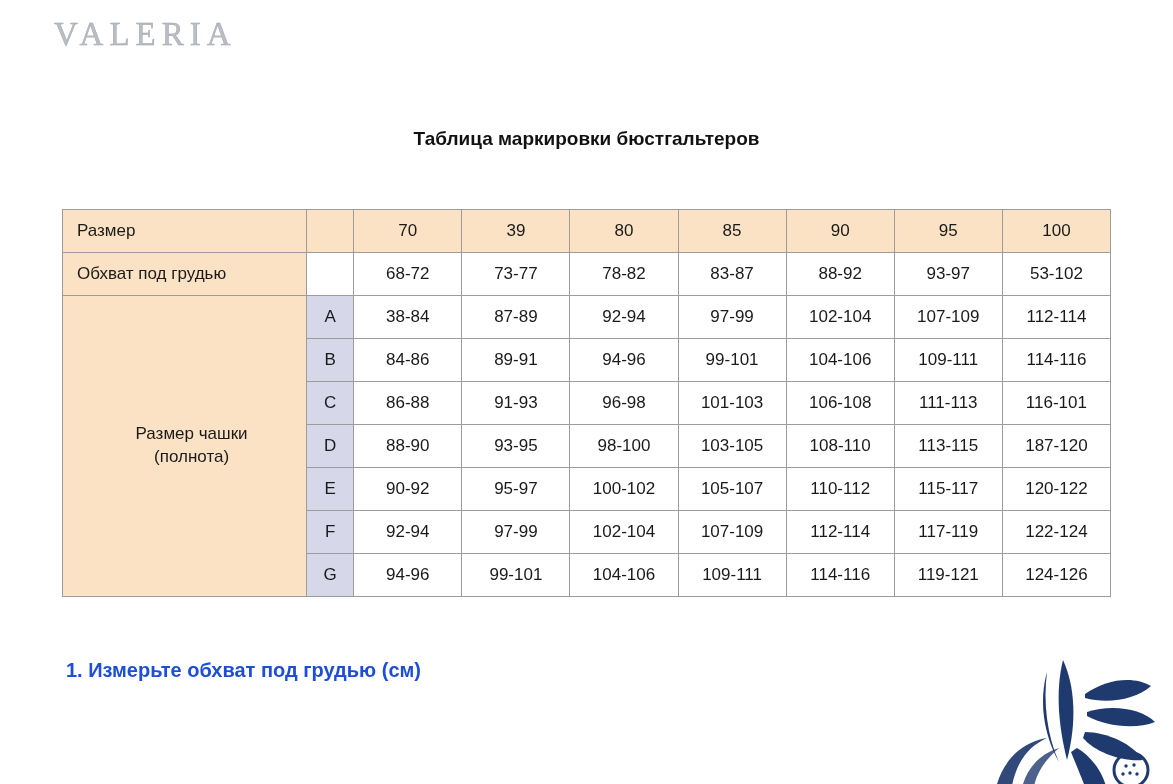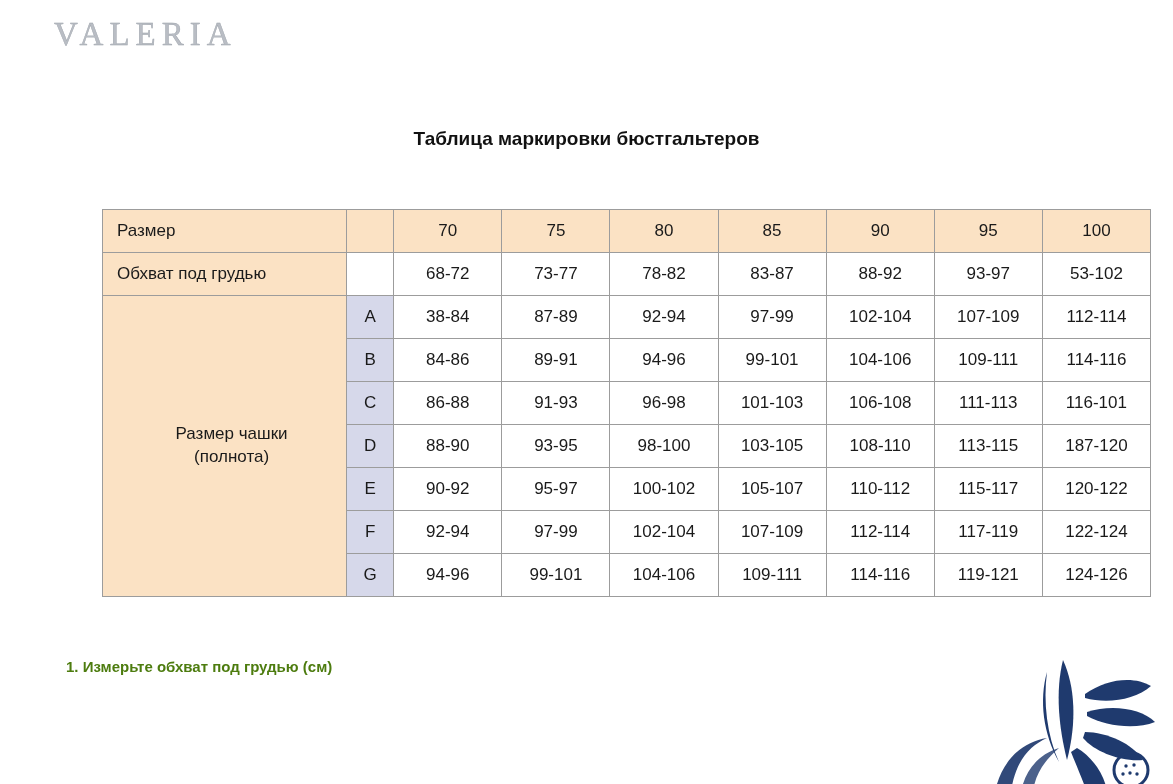--- a/index.html
+++ b/index.html
@@ -47,21 +47,20 @@
   .table-wrap {
     position: absolute;
     top: 209px;
     left: 62px;
     width: 1049px;
   }
   table.size-table {
     border-collapse: collapse;
     width: 1049px;
     table-layout: fixed;
-    margin-left: 40px;
   }
   table.size-table td, table.size-table th {
     border: 1px solid #9c9c9c;
     height: 42px;
     font-size: 17px;
     text-align: center;
     vertical-align: middle;
     padding: 0;
     font-weight: normal;
     color: #1a1a1a;
@@ -106,23 +105,23 @@
   }
 
   
   .notes {
     position: absolute;
     left: 66px;
     top: 658px;
     width: 800px;
   }
   .note {
-    font-size: 15px;
-    font-weight: bold;
-    color: #4d7c0f;
+    font-size: 20px;
+    font-weight: bold;
+    color: #1d4ed8;
     margin-bottom: 22px;
     line-height: 1.2;
   }
 
   
   .flourish {
     position: absolute;
     right: 8px;
     bottom: -8px;
     width: 230px;
@@ -149,21 +148,21 @@
       <col class="c-size">
       <col class="c-size">
       <col class="c-size">
     </colgroup>
     <tbody>
 
       <tr>
         <td class="hdr-beige row-label">Размер</td>
         <td class="hdr-beige"></td>
         <td class="hdr-beige num-hdr">70</td>
-        <td class="hdr-beige num-hdr">75</td>
+        <td class="hdr-beige num-hdr">39</td>
         <td class="hdr-beige num-hdr">80</td>
         <td class="hdr-beige num-hdr">85</td>
         <td class="hdr-beige num-hdr">90</td>
         <td class="hdr-beige num-hdr">95</td>
         <td class="hdr-beige num-hdr">100</td>
       </tr>
 
       <tr>
         <td class="row-label">Обхват под грудью</td>
         <td class="cell-blank"></td>

